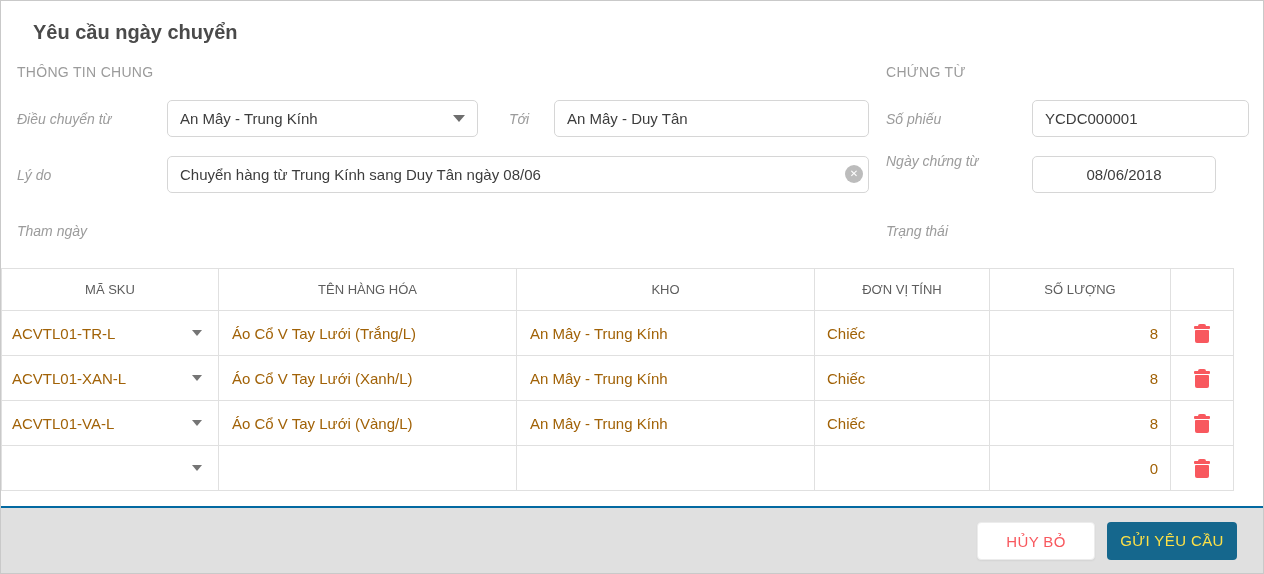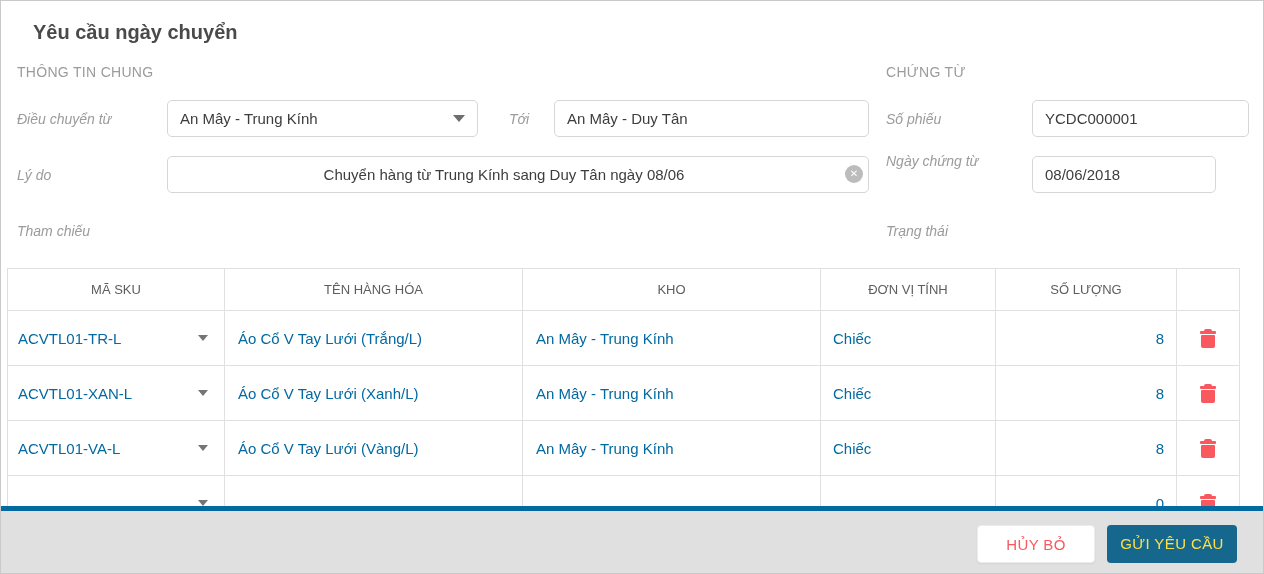--- a/index.html
+++ b/index.html
@@ -31,49 +31,49 @@
   }
   .caret.small { border-left-width:5px; border-right-width:5px; border-top-width:6px; border-top-color:#757575; }
   .ctrl.no-border { border-color:transparent; }
   .clear-btn {
     position:absolute; width:18px; height:18px; border-radius:50%;
     background:#bcbcbc; color:#ffffff; font-size:10px; line-height:18px;
     text-align:center; cursor:pointer; user-select:none;
   }
   
   .grid {
-    position:absolute; left:6px; top:267px; width:1232px;
+    position:absolute; left:0; top:267px; width:1232px;
     border-collapse:collapse; table-layout:fixed;
   }
   .grid th, .grid td { border:1px solid #e0e0e0; font-weight:normal; overflow:hidden; }
   .grid th {
     height:42px; font-size:13px; color:#5d5d5d; text-align:center; background:#fff;
   }
-  .grid td { height:55px; font-size:15px; color:#0369a1; background:#fff;margin-top:40px; }
+  .grid td { height:45px; font-size:15px; color:#a16207; background:#fff;margin-top:40px; }
   .cell-sku { position:relative; padding:0 34px 0 10px; text-align:left; }
   .cell-sku .caret { position:absolute; right:16px; top:50%; margin-top:-3px; cursor:pointer; }
   .cell-center { text-align:left; padding:0 13px; }
   .cell-unit { text-align:left; padding:4px 12px; }
   .cell-qty { text-align:right; padding:0 12px; }
   .cell-action { text-align:center; }
   
   .trash {
     position:relative; display:inline-block; width:16px; height:19px;
     vertical-align:middle; cursor:pointer;
   }
   .trash .tbody {
     position:absolute; left:1px; top:6px; width:14px; height:13px;
     background:#f8585e; border-radius:1px 1px 2px 2px;
   }
   .trash .tlid { position:absolute; left:0; top:2px; width:16px; height:3px; background:#f8585e; border-radius:1px; }
   .trash .thandle { position:absolute; left:4px; top:0; width:8px; height:3px; background:#f8585e; border-radius:2px 2px 0 0; }
   
   .footer {
     position:absolute; left:0; right:0; bottom:0; height:67px;
-    background:#e0e0e0; border-top:5px solid #0369a1;
+    background:#e0e0e0; border-top:2px solid #0369a1;
   }
   .btn {
     position:absolute; top:14px; height:38px; border-radius:4px;
     font-family:"Liberation Sans", sans-serif; font-size:15px; letter-spacing:.4px;
     cursor:pointer; text-align:center; line-height:38px;
   }
   .btn-cancel {
     left:976px; width:118px; background:#ffffff; color:#f8585e; border:1px solid #ececec;
     box-shadow:0 1px 2px rgba(0,0,0,.06);
   }
@@ -95,26 +95,26 @@
   <div class="ctrl select-box" style="left:166px; top:99px; width:311px;">
     <span class="sel-text">An Mây - Trung Kính</span>
     <span class="caret"></span>
   </div>
   <div class="field-label" style="left:508px; top:110px;">Tới</div>
   <input class="ctrl" style="left: 553px; top: 99px; width: 315px;" value="An Mây - Duy Tân">
   <div class="field-label" style="left:885px; top:110px;">Số phiếu</div>
   <input class="ctrl" style="left: 1031px; top: 99px; width: 217px;" value="YCDC000001">
 
   <div class="field-label" style="left:16px; top:166px;">Lý do</div>
-  <input class="ctrl" style="left: 166px; top: 155px; width: 702px; padding-right: 40px; text-align: center;" value="Chuyển hàng từ Trung Kính sang Duy Tân ngày 08/06">
+  <input class="ctrl" style="left: 166px; top: 155px; width: 702px; padding-right: 40px;" value="Chuyển hàng từ Trung Kính sang Duy Tân ngày 08/06">
   <span class="clear-btn" style="left:844px; top:164px;">✕</span>
   <div class="field-label" style="left:885px; top:152px;">Ngày chứng từ</div>
-  <input class="ctrl" style="left: 1031px; top: 155px; width: 184px;" value="08/06/2018">
+  <input class="ctrl" style="left: 1031px; top: 155px; width: 184px; text-align: center;" value="08/06/2018">
 
-  <div class="field-label" style="left:16px; top:222px;">Tham chiếu</div>
+  <div class="field-label" style="left:16px; top:222px;">Tham ngày</div>
   <input class="ctrl no-border" style="left: 166px; top: 211px; width: 702px;" value="">
   <div class="field-label" style="left:885px; top:222px;">Trạng thái</div>
 
   <table class="grid">
     <colgroup>
       <col style="width:217px">
         <col style="width:298px">
         <col style="width:298px">
       <col style="width:175px">
         <col style="width:181px">

